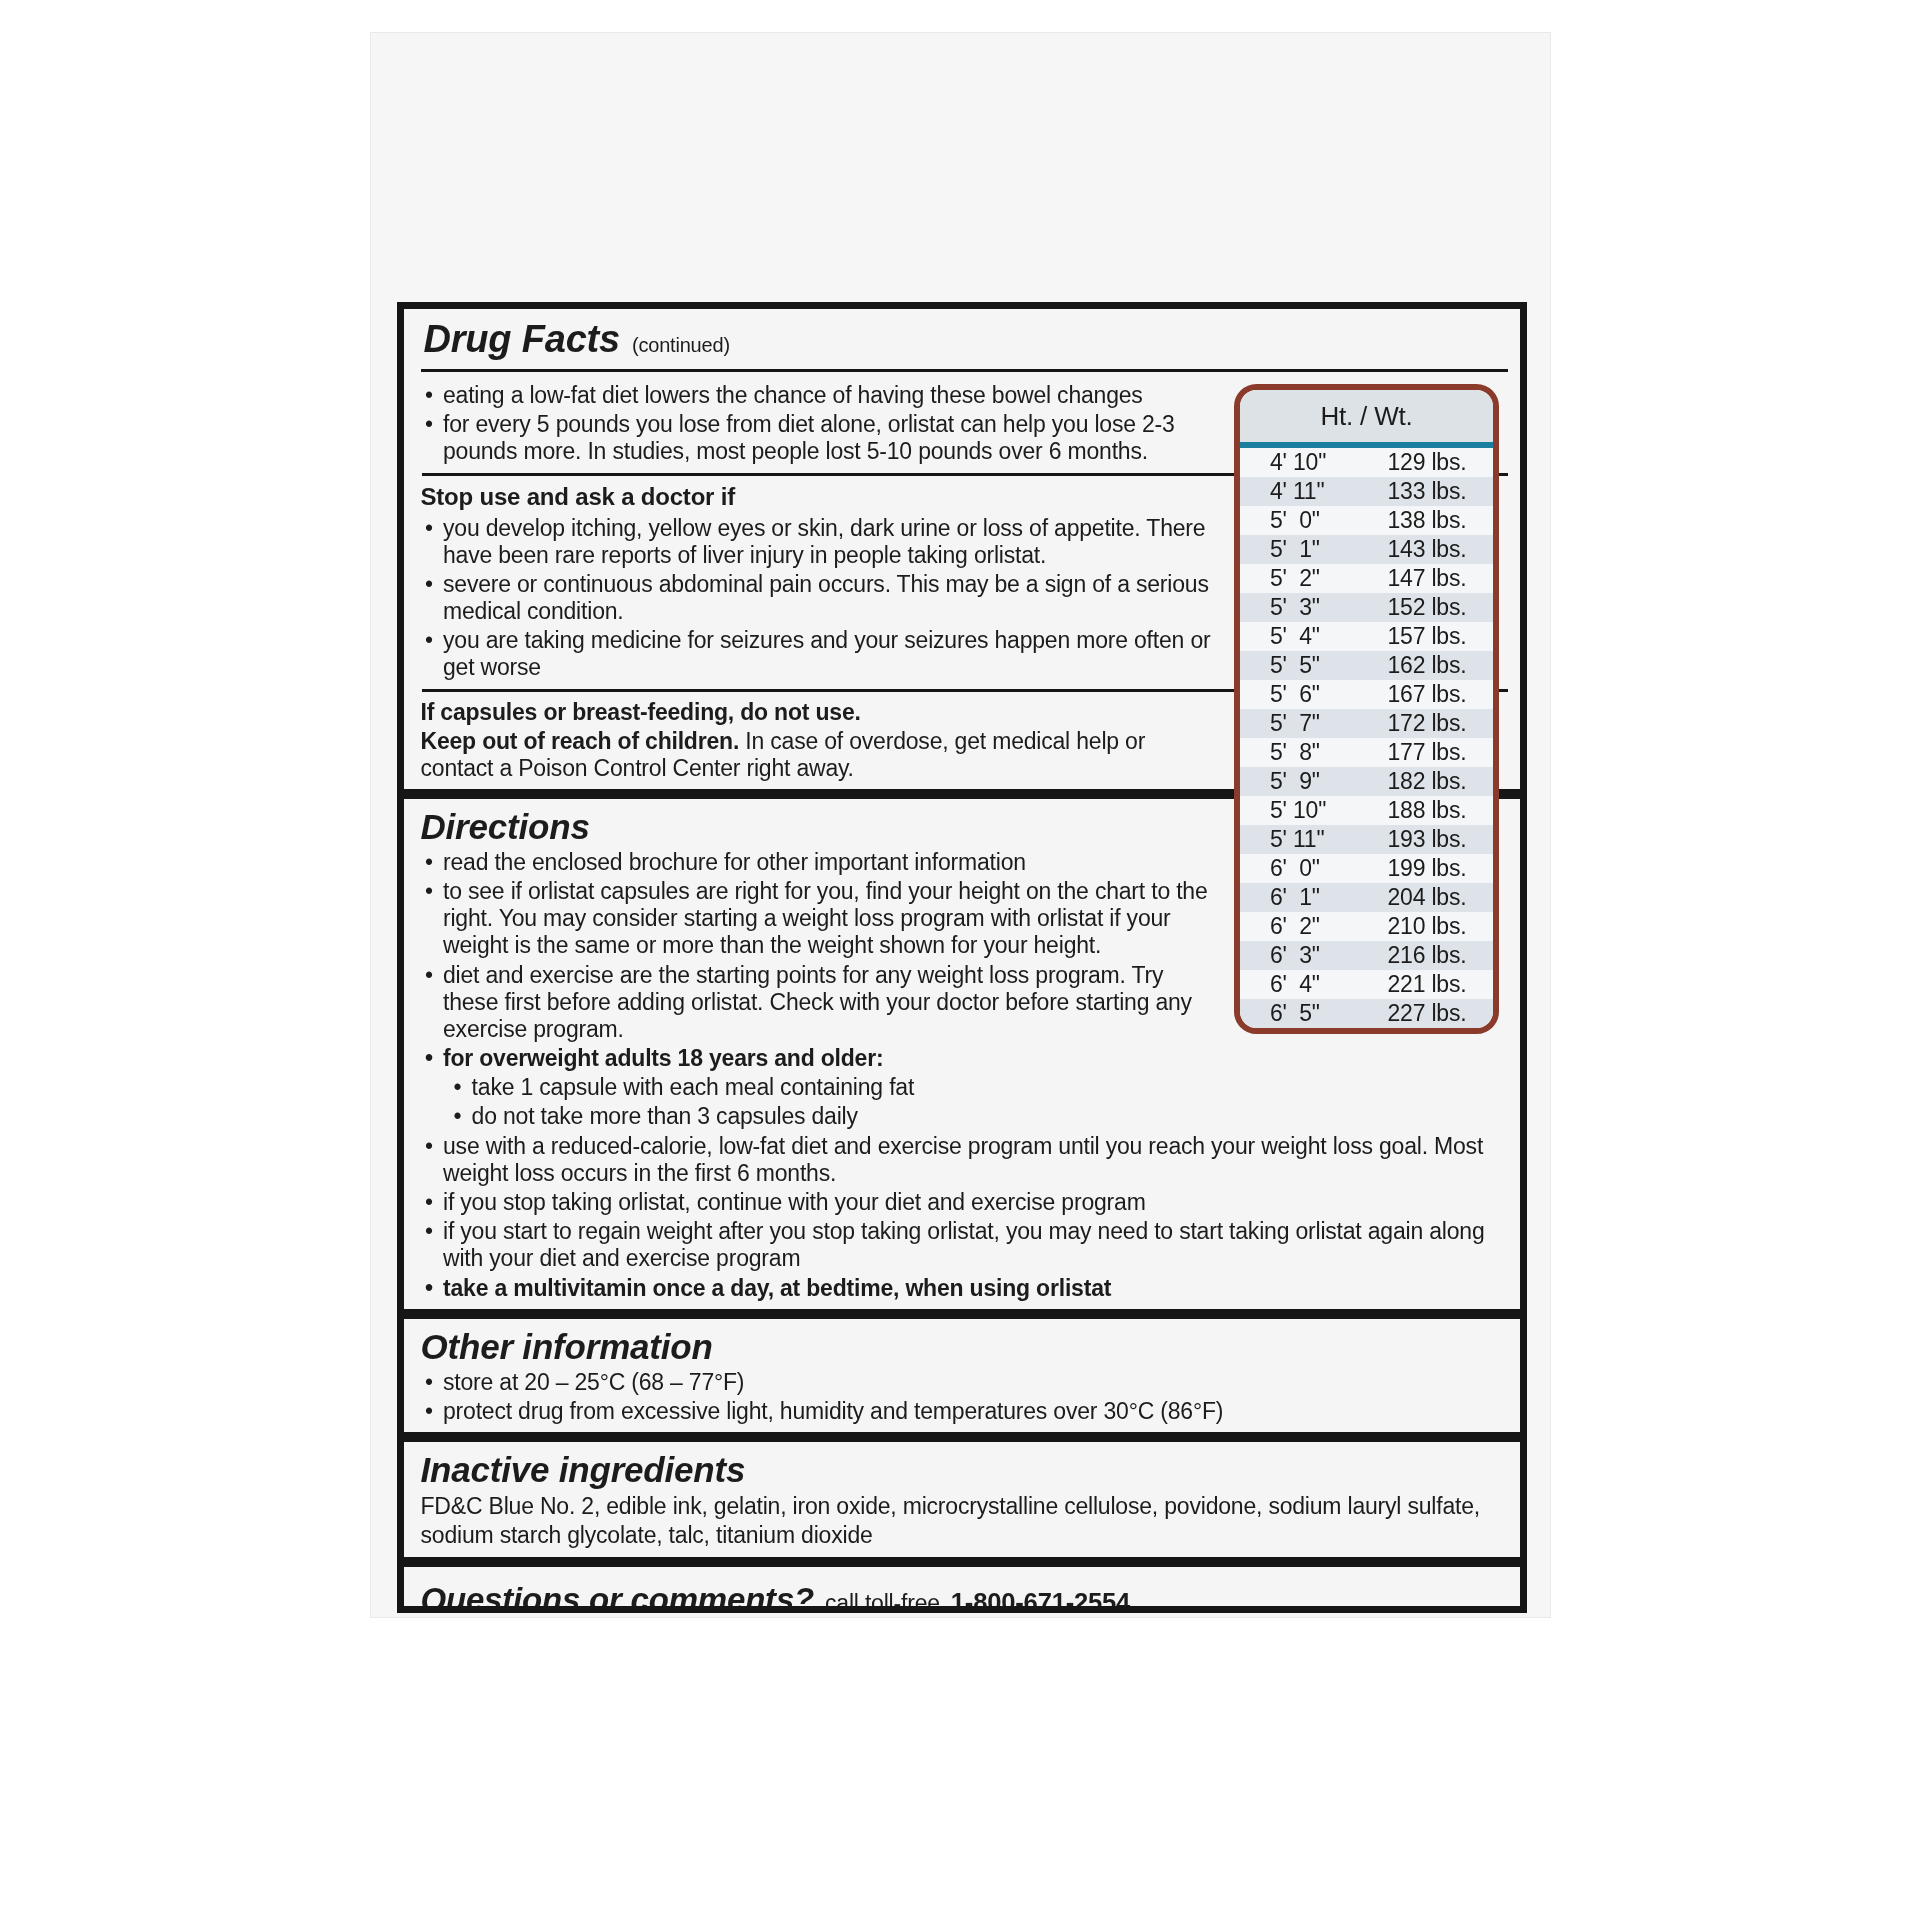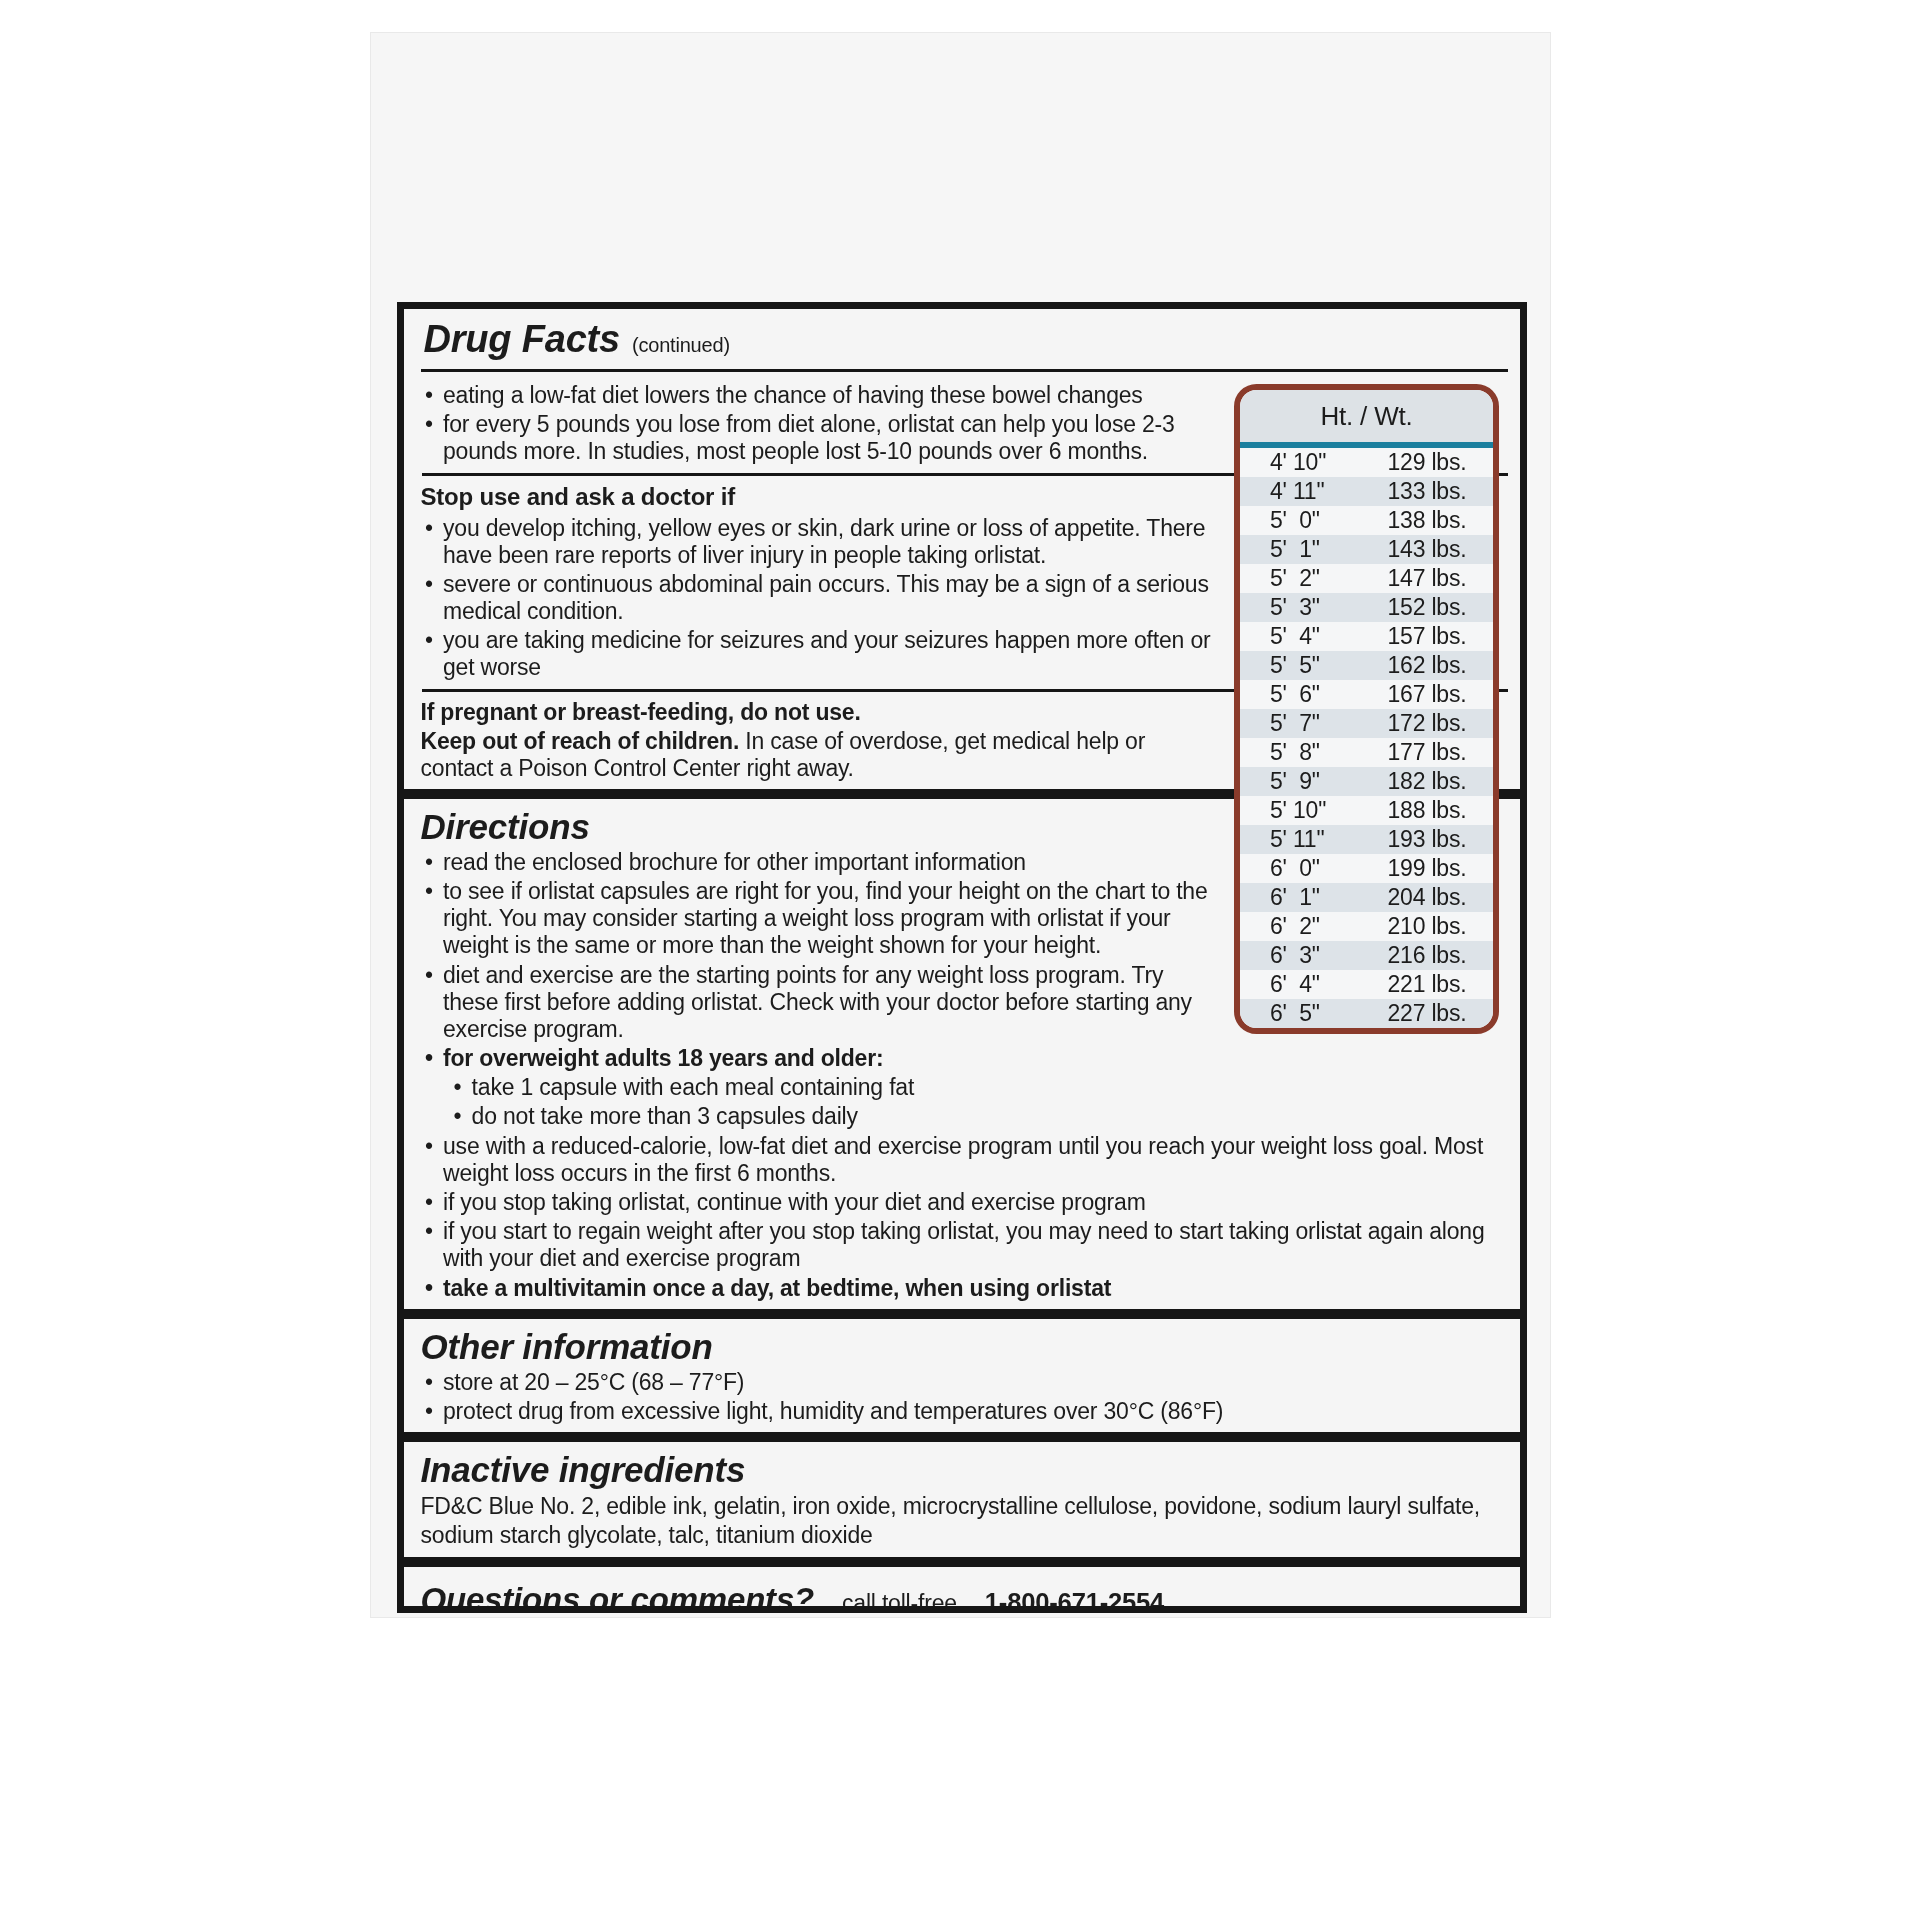--- a/index.html
+++ b/index.html
@@ -84,21 +84,21 @@
   }
 
   .sec-heading { font-size:24px; font-weight:bold; margin:6px 0 1.5px; line-height:28.6px; }
   .italic-heading {
     font-size:35px; font-weight:bold; font-style:italic;
     margin:6px 0 3px; line-height:39px;
   }
   .body-par { margin:1.5px 0; font-size:23px; line-height:27px; }
   .b { font-weight:bold; }
 
-  .questions { display:flex; align-items:baseline; gap:28px; padding:6px 0 12px; }
+  .questions { display:flex; align-items:baseline; gap:11px; padding:6px 0 12px; }
   .q-heading { font-size:33px; font-weight:bold; font-style:italic; }
   .q-text  { font-size:23px; }
   .q-phone { font-size:25.6px; font-weight:bold; }
 </style>
 </head>
 <body>
 
 <div class="card">
   <div class="dfbox">
 
@@ -230,21 +230,21 @@
 
           <li><span>severe or continuous abdominal pain occurs. This may be a sign of a serious medical condition.</span></li>
 
           <li><span>you are taking medicine for seizures and your seizures happen more often or get worse</span></li>
         </ul>
     </div>
 
     <div class="rule"></div>
 
     <div>
-      <p class="body-par b">If pregnant or breast-feeding, do not use.</p>
+      <p class="body-par b">If capsules or breast-feeding, do not use.</p>
       <p class="body-par"><span class="b">Keep out of reach of children.</span><span> In case of overdose, get medical help or contact a Poison Control Center right away.</span></p>
     </div>
 
     <div class="sep"></div>
 
     <div>
       <div class="italic-heading">Directions</div>
       <ul class="bullets" style="margin-top:1.5px;">
 
           <li><span>read the enclosed brochure for other important information</span></li>

